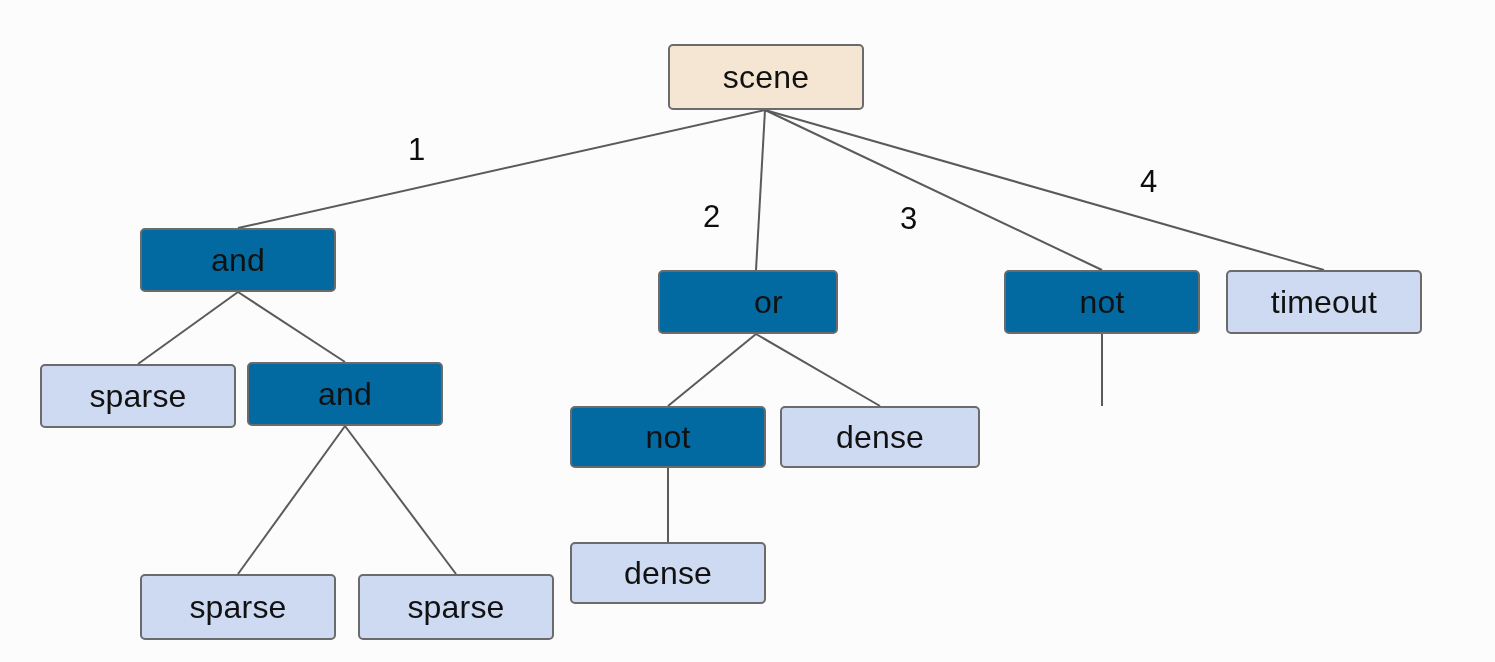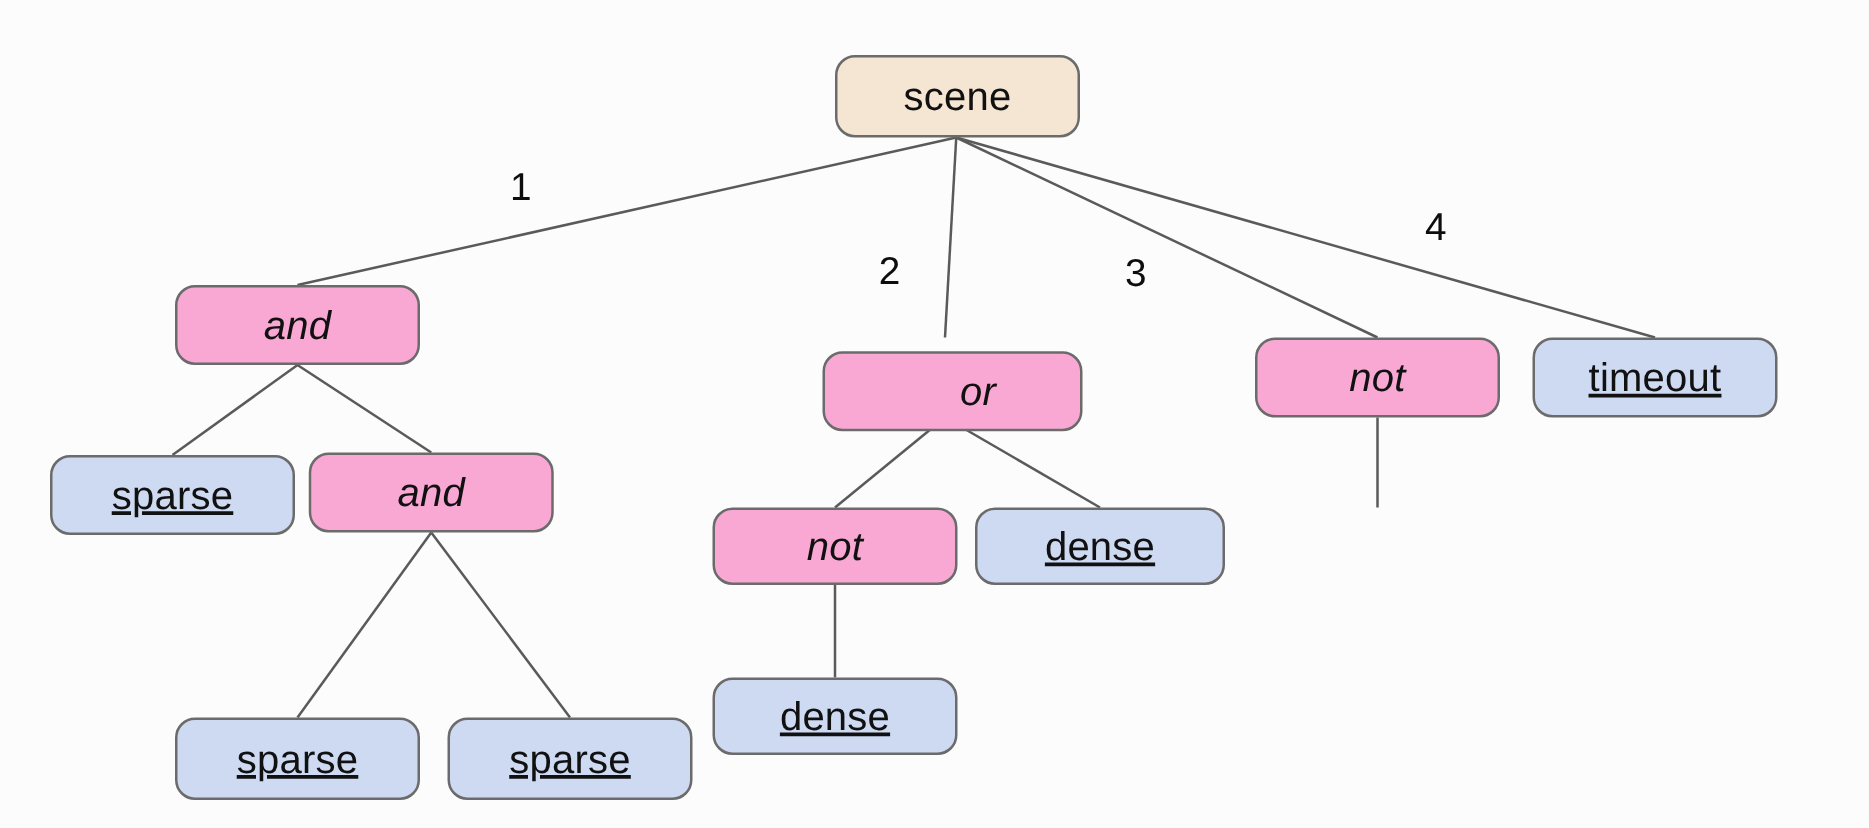--- a/index.html
+++ b/index.html
@@ -9,34 +9,34 @@
     font-family:"Liberation Sans", sans-serif;
     overflow:hidden;
     position:relative;
   }
   #canvas{position:absolute;left:0;top:0;width:1495px;height:662px;}
   #edge-layer{position:absolute;left:0;top:0;width:1495px;height:662px;}
   .node{
     position:absolute;
     box-sizing:border-box;
     border:2px solid #6b6b6b;
-    border-radius:16px;
+    border-radius:5px;
     display:flex;
     align-items:center;
     justify-content:center;
     color:#111;
     font-size:32px;
     line-height:1;
     letter-spacing:0.2px;
     white-space:nowrap;
     z-index:2;
   }
   .node.root{background:#f5e6d3;}
-  .node.op{background:#f9a8d4;font-style:italic;}
-  .node.leaf{background:#cedaf2;text-decoration:underline;}
+  .node.op{background:#0369a1;}
+  .node.leaf{background:#cedaf2;}
   .edge-label{
     position:absolute;
     color:#0d0d0d;
     font-size:31px;
     line-height:1;
     z-index:3;
     white-space:nowrap;
   }
 </style>
 </head>
@@ -56,21 +56,21 @@
       <line x1="756" y1="334" x2="880" y2="406" stroke="#5a5a5a" stroke-width="2"></line>
       <line x1="668" y1="468" x2="668" y2="542" stroke="#5a5a5a" stroke-width="2"></line>
       <line x1="1102" y1="334" x2="1102" y2="406" stroke="#5a5a5a" stroke-width="2"></line>
     </svg>
 <div class="node root" style="left: 668px; top: 44px; width: 196px; height: 66px;">
       <span>scene</span>
     </div>
     <div class="node op" style="left: 140px; top: 228px; width: 196px; height: 64px;">
       <span>and</span>
     </div>
-    <div class="node op" style="left: 658px; top: 281px; width: 208px; height: 64px; padding-left: 41px;">
+    <div class="node op" style="left: 658px; top: 270px; width: 180px; height: 64px; padding-left: 41px;">
       <span>or</span>
     </div>
     <div class="node op" style="left: 1004px; top: 270px; width: 196px; height: 64px;">
       <span>not</span>
     </div>
     <div class="node leaf" style="left: 1226px; top: 270px; width: 196px; height: 64px;">
       <span>timeout</span>
     </div>
     <div class="node leaf" style="left: 40px; top: 364px; width: 196px; height: 64px;">
       <span>sparse</span>

